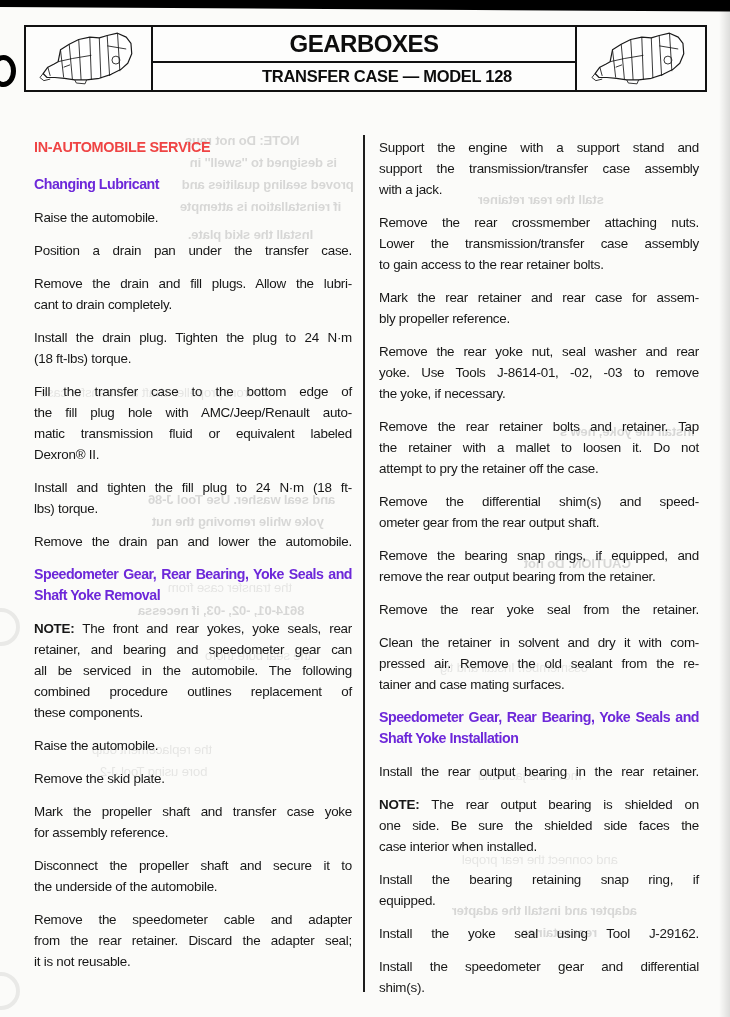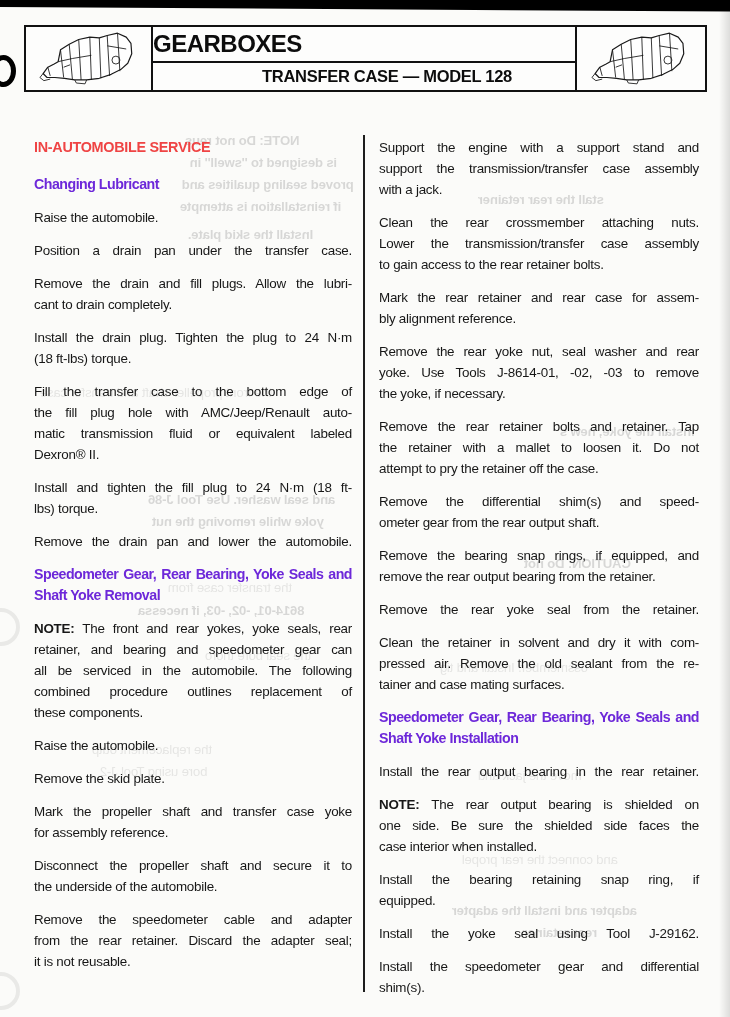--- a/index.html
+++ b/index.html
@@ -14,21 +14,21 @@
           border:5px solid #000;border-radius:50%;background:#fbfbf9;}
   .binder-ghost{position:absolute;left:-18px;width:30px;height:30px;border:4px solid rgba(0,0,0,0.07);
           border-radius:50%;}
   
   .header-box{position:absolute;left:24px;top:25px;width:679px;height:63px;
           border:2px solid #111;display:flex;background:#fdfdfc;}
   .art-cell{width:125px;flex:none;display:flex;align-items:center;justify-content:center;}
   .art-cell.left{border-right:2px solid #111;}
   .art-cell.right{width:128px;border-left:2px solid #111;}
   .title-cell{flex:1;display:flex;flex-direction:column;}
-  .t-row{flex:1.3;display:flex;align-items:center;justify-content:flex-start;border-bottom:2px solid #111;}
+  .t-row{flex:1.3;display:flex;align-items:center;justify-content:center;border-bottom:2px solid #111;}
   .s-row{flex:1;display:flex;align-items:center;justify-content:center;padding-left:46px;}
   .title{font-weight:bold;font-size:24px;letter-spacing:-0.5px;color:#0d0d0d;}
   .subtitle{font-weight:bold;font-size:16.5px;letter-spacing:-0.3px;color:#0d0d0d;}
   
   .col{position:absolute;top:137px;font-size:13.4px;letter-spacing:-0.25px;line-height:21px;}
   .col.leftc{left:34px;width:318px;}
   .col.rightc{left:379px;width:320px;}
   .divider{position:absolute;left:363px;top:135px;width:2px;height:857px;background:#1d1d1d;}
   .b-p{margin:0 0 12px 0;}
   .b-note{margin:0 0 12px 0;}
@@ -195,27 +195,27 @@
       </div>
     </div>
   <div class="divider"></div>
   <div class="col rightc">
       <div class="b-p">
         <div class="ln">Support the engine with a support stand and</div>
         <div class="ln">support the transmission/transfer case assembly</div>
         <div class="ln last">with a jack.</div>
       </div>
       <div class="b-p">
-        <div class="ln">Clean the rear crossmember attaching nuts.</div>
+        <div class="ln">Remove the rear crossmember attaching nuts.</div>
         <div class="ln">Lower the transmission/transfer case assembly</div>
         <div class="ln last">to gain access to the rear retainer bolts.</div>
       </div>
       <div class="b-p">
         <div class="ln">Mark the rear retainer and rear case for assem-</div>
-        <div class="ln last">bly alignment reference.</div>
+        <div class="ln last">bly propeller reference.</div>
       </div>
       <div class="b-p">
         <div class="ln">Remove the rear yoke nut, seal washer and rear</div>
         <div class="ln">yoke. Use Tools J-8614-01, -02, -03 to remove</div>
         <div class="ln last">the yoke, if necessary.</div>
       </div>
       <div class="b-p">
         <div class="ln">Remove the rear retainer bolts and retainer. Tap</div>
         <div class="ln">the retainer with a mallet to loosen it. Do not</div>
         <div class="ln last">attempt to pry the retainer off the case.</div>

